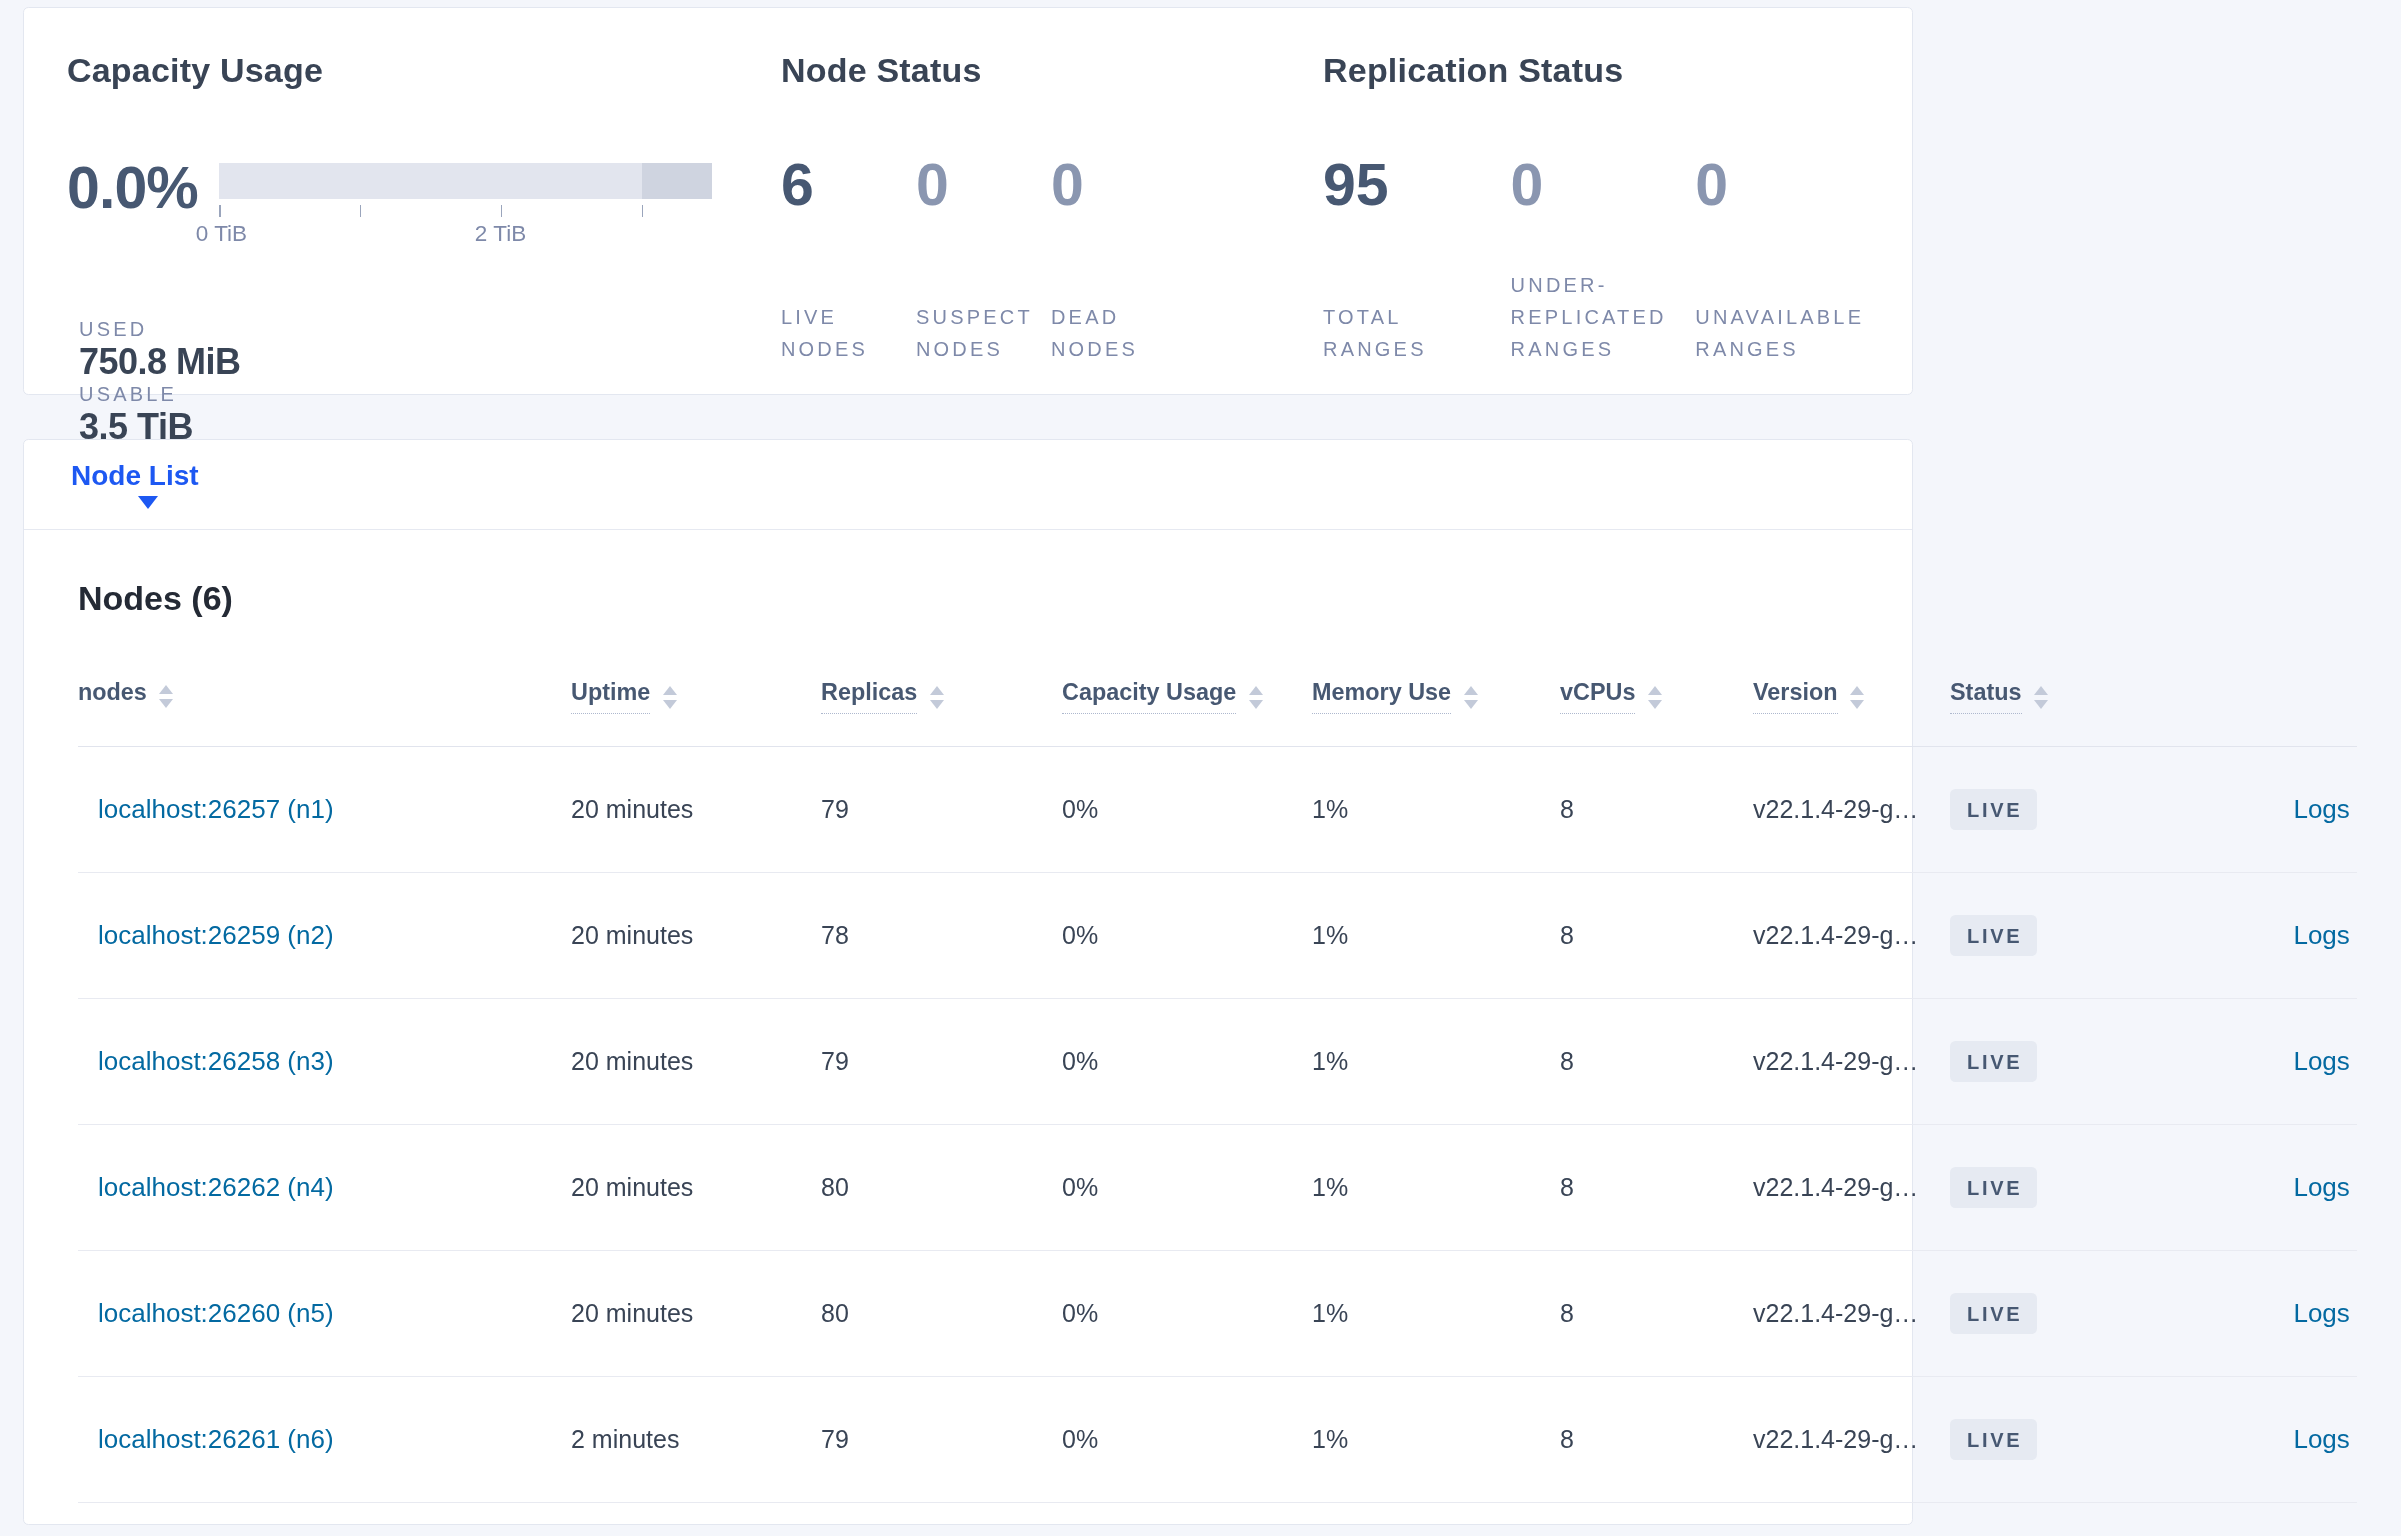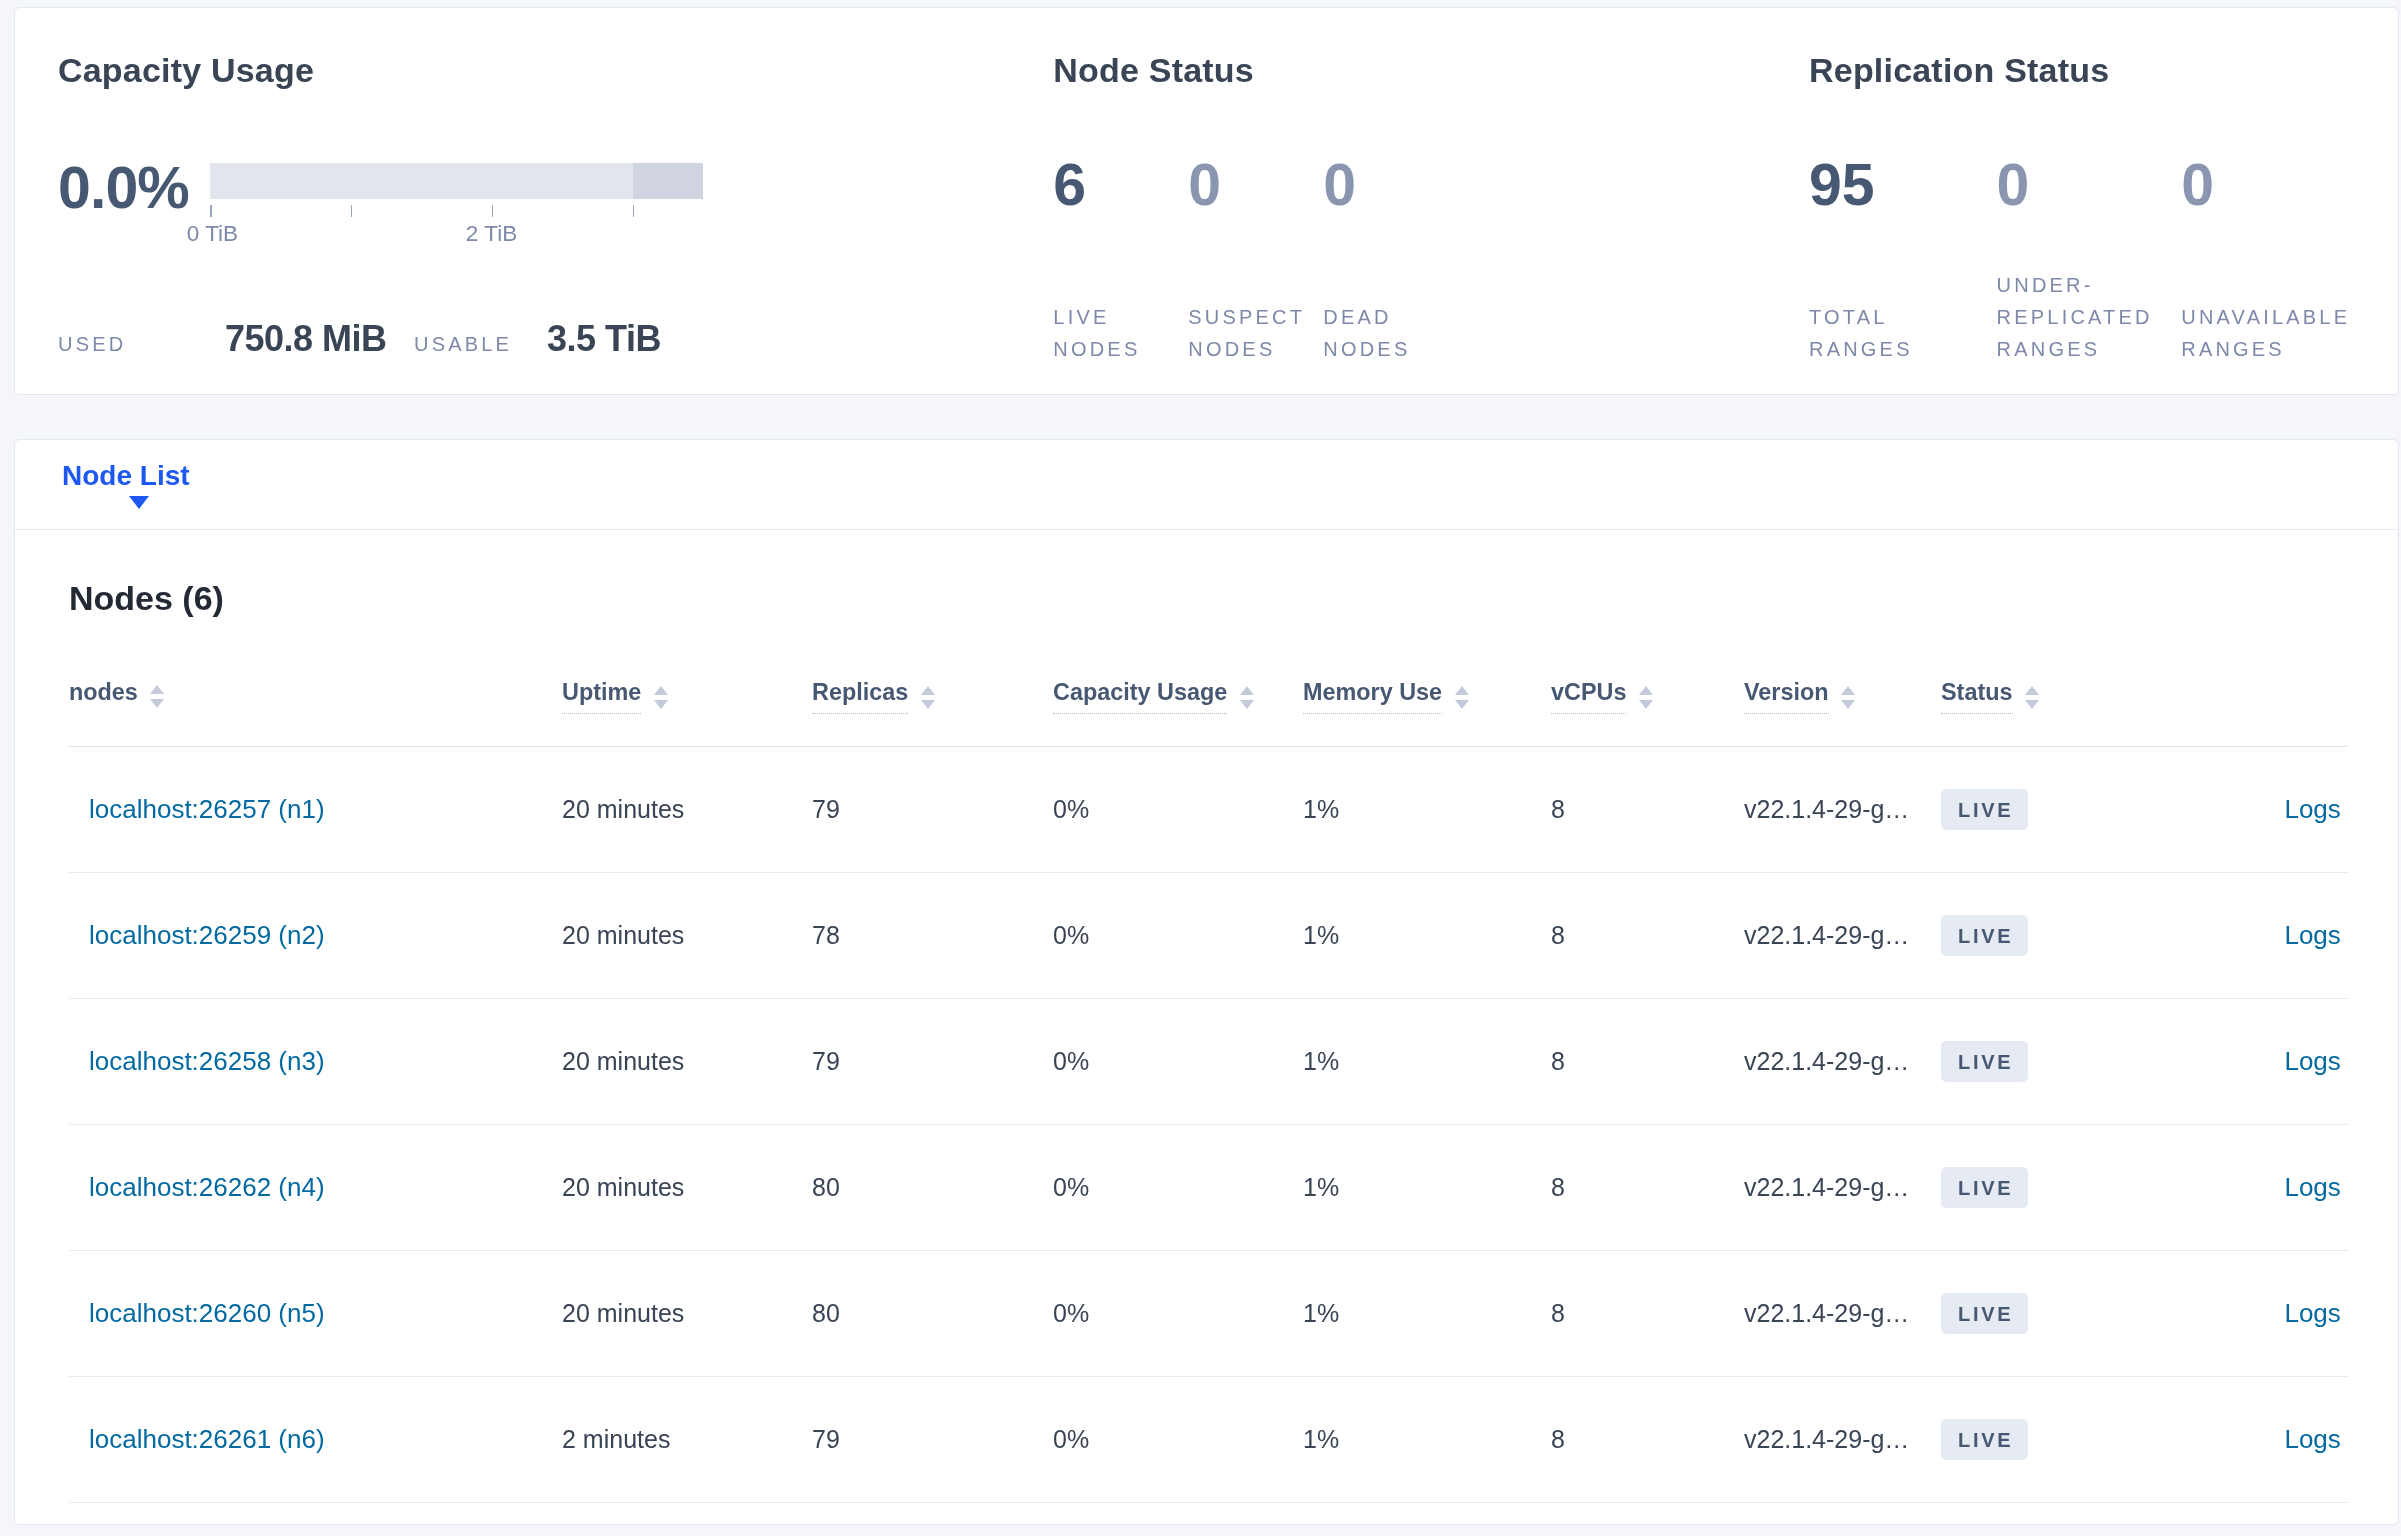--- a/index.html
+++ b/index.html
@@ -6,21 +6,21 @@
   html,body { width:2401px; height:1536px; }
   body {
     background:#f4f6fb;
     font-family:"Liberation Sans", sans-serif;
     color:#394455;
     position:relative;
     overflow:hidden;
   }
   .card {
     position:absolute;
-    left:14px; width:2385px;
+    left:23px; width:1890px;
     background:#ffffff;
     border:0.9px solid #e3e7f0;
     border-radius:5.4px;
   }
   
   .summary { top:7.2px; height:388px; display:flex; padding:40px 43px 0 43px; }
   .sec { display:flex; flex-direction:column; }
   .sec-capacity { width:997px; }
   .sec-nodes    { width:757px;  }
   .sec-repl     { flex:1; }
@@ -28,21 +28,21 @@
 
   .cap-bigrow { display:flex; margin-top:70px; }
   .cap-percent { width:152px; font-size:59px; font-weight:700; color:#475872; line-height:54px; margin-top:-1.8px; letter-spacing:-0.9px; }
   .cap-bar-block { width:493px; }
   .cap-bar { position:relative; height:36px; background:#e2e5ee; }
   .cap-bar-dark { position:absolute; right:0; top:0; height:36px; width:14.3%; background:#cfd4e0; }
   .cap-ticks { position:relative; height:14.4px; margin-top:5.4px; }
   .cap-tick { position:absolute; top:0; width:1.8px; height:12.6px; background:#9aa5bc; }
   .cap-tick-labels { position:relative; height:27px; margin-top:1.8px; }
   .cap-tick-label { position:absolute; transform:translateX(-50%); font-size:22.5px; color:#7e89a9; white-space:nowrap; }
-  .cap-kvrow { display:flex; align-items:baseline; margin-top:70px; }
+  .cap-kvrow { display:flex; align-items:baseline; margin-top:70px;flex-direction:column; }
   .kv-label { font-size:20px; letter-spacing:3.2px; color:#7e89a9; font-weight:400; }
   .kv-label.first { width:155px; }
   .kv-label.second { width:133px; }
   .kv-value { font-size:36px; font-weight:700; color:#394455; letter-spacing:-0.5px; }
   .kv-value.first { width:189px;margin-left:12px; }
 
   .stats-row { display:flex; margin-top:63px; height:209px; }
   .stat { display:flex; flex-direction:column; height:100%; }
   .stat-value { font-size:59px; font-weight:700; line-height:58px; color:#8a96b0; }
   .stat-value.em { color:#475872; }

